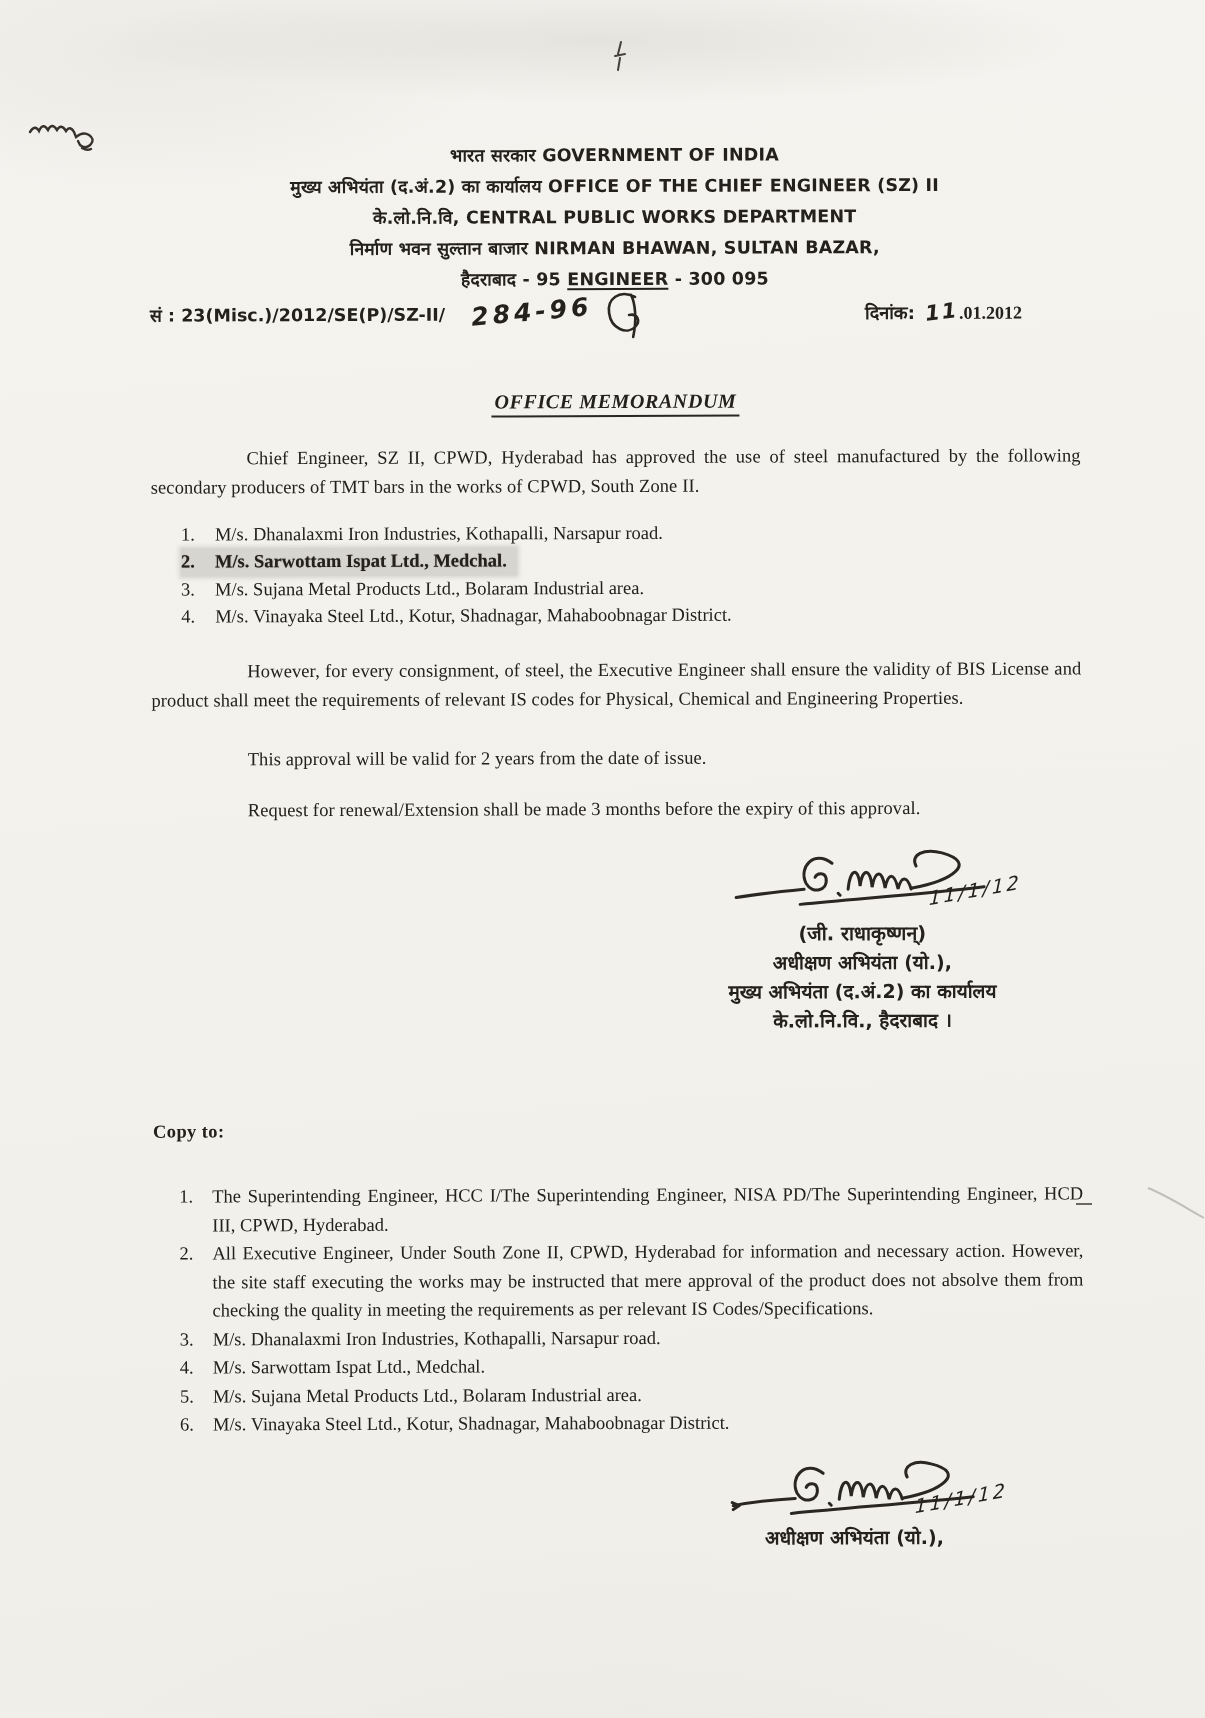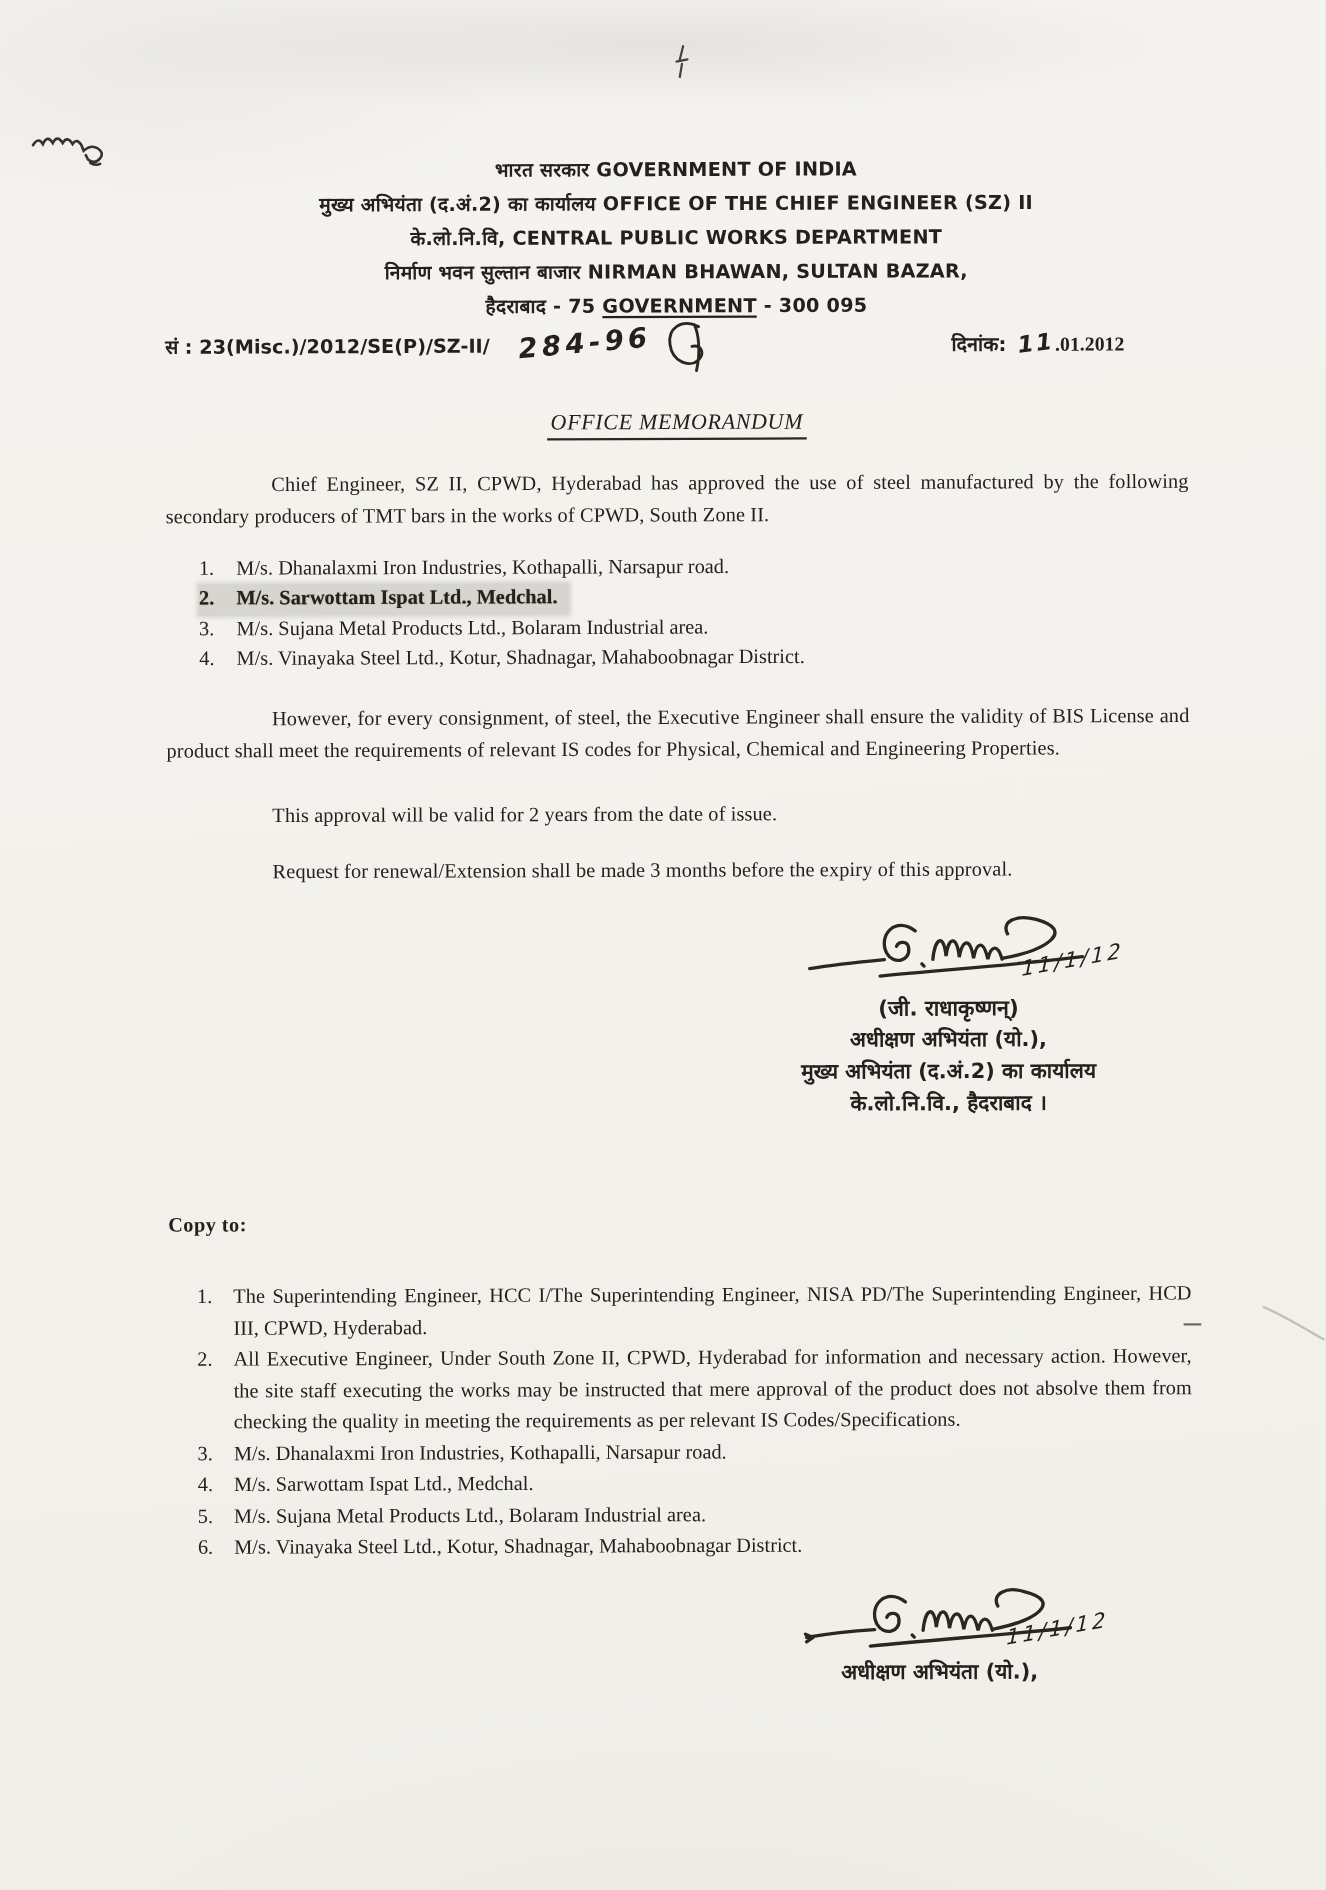--- a/index.html
+++ b/index.html
@@ -41,23 +41,23 @@
   .flourish{margin:-12px 0 0 8px;}
   .dategrp{margin-left:auto;margin-right:58px;white-space:nowrap;font-size:18px;}
   .date-day{
     font-family:"DejaVu Sans", sans-serif;font-style:italic;
     font-size:21px;letter-spacing:2px;display:inline-block;transform:rotate(-6deg);
     margin:0 1px 0 10px;
   }
   
   .title-wrap{text-align:center;margin-top:30px;}
   .memo-title{
-    display:inline-block;font-weight:normal;font-style:italic;
+    display:inline-block;font-weight:bold;font-style:italic;
     font-size:20px;letter-spacing:0.6px;
-    border-bottom:2.5px solid #2a2722;padding:0 3px 2px;
+    border-bottom:2.5px solid #2a2722;padding:0 3px 2px;margin-top:17px;
   }
   
   .para{font-size:18.5px;line-height:29px;text-align:justify;letter-spacing:0.1px;}
   .ind{text-indent:96px;}
   .p1{margin-top:26px;}
   .p2{margin-top:26px;}
   .p3{margin-top:30px;text-align:left;}
   .p4{margin-top:22px;}
   
   .plist{margin:16px 0 0 30px;}
@@ -113,21 +113,21 @@
   <div class="artifact margin-dash"></div>
 
   <div class="content">
 
     <div class="hdr">
       <div class="hi">भारत सरकार GOVERNMENT OF INDIA</div>
       <div class="hi">मुख्य अभियंता (द.अं.2) का कार्यालय OFFICE OF THE CHIEF ENGINEER (SZ) II</div>
       <div class="hi">के.लो.नि.वि, CENTRAL PUBLIC WORKS DEPARTMENT</div>
       <div class="hi">निर्माण भवन सुल्तान बाजार NIRMAN BHAWAN, SULTAN BAZAR,</div>
       <div class="hi">
-        <span>हैदराबाद - 75 </span><span class="u">GOVERNMENT</span><span> - 300 095</span>
+        <span>हैदराबाद - 95 </span><span class="u">ENGINEER</span><span> - 300 095</span>
       </div>
     </div>
 
     <div class="refrow">
       <span class="ref-label hi">सं : 23(Misc.)/2012/SE(P)/SZ-II/</span>
       <span class="dispatch">284-96</span>
       <svg class="flourish" width="46" height="54" viewBox="0 0 46 54">
         <path d="M34,8 C18,0 6,10 8,24 C10,40 26,46 34,38 C40,32 36,24 28,26 M30,6 C34,14 36,30 32,48" fill="none" stroke="#2a2620" stroke-width="2.6" stroke-linecap="round"></path>
       </svg>
       <span class="dategrp">

